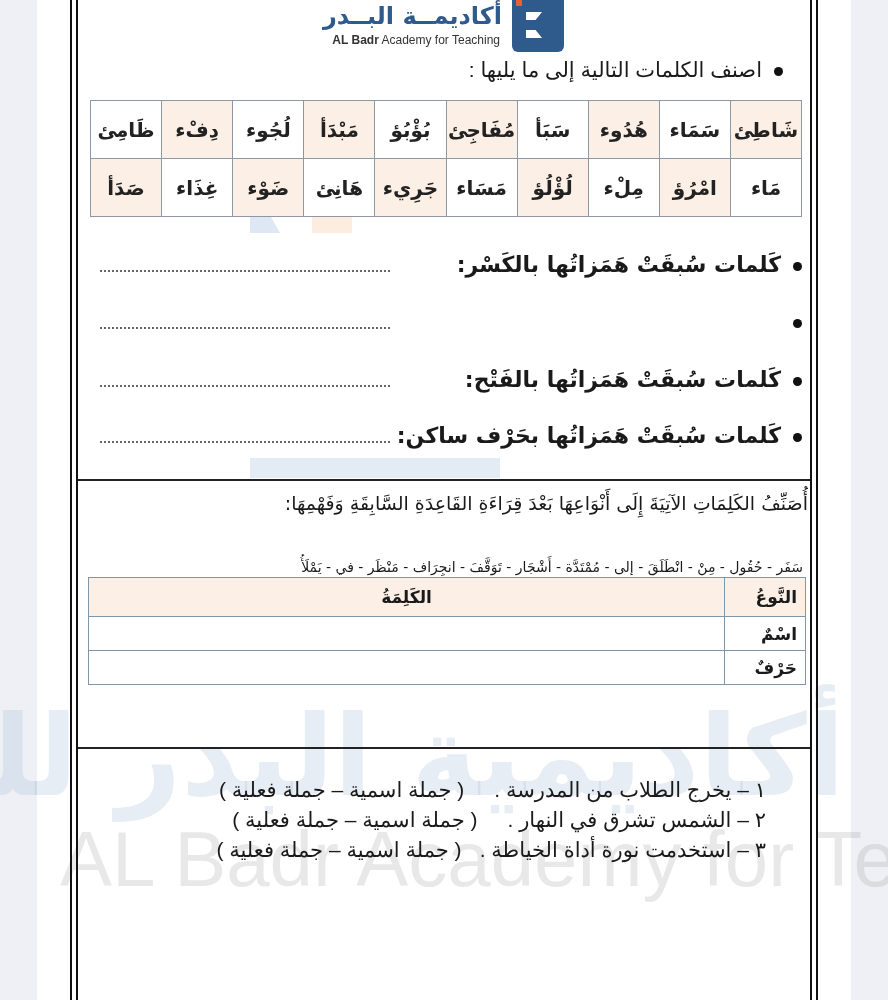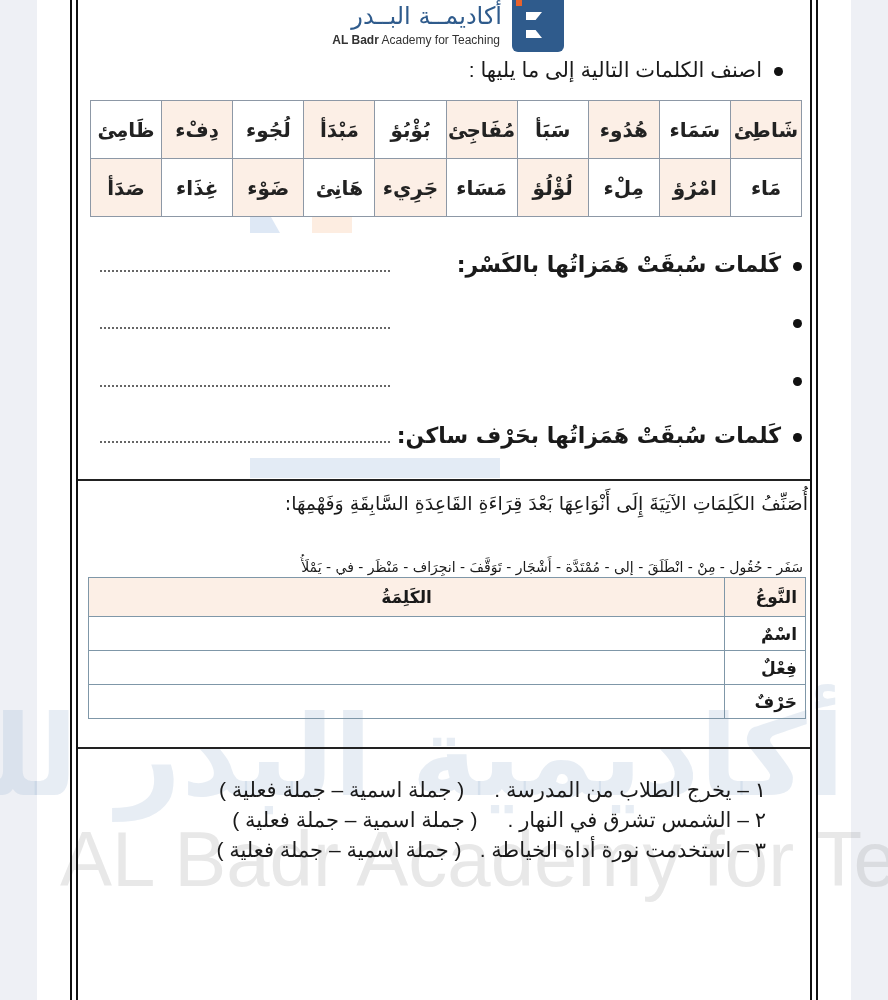--- a/index.html
+++ b/index.html
@@ -27,21 +27,21 @@
   .wm-en {
     left: 60px; top: 820px; width: 780px;
     font-family: "Liberation Sans", sans-serif;
     font-size: 78px; color: rgba(150,150,150,0.22); white-space: nowrap; line-height: 1;
   }
   .wm-shape { position: absolute; }
 
   
   .logo { position: absolute; left: 322px; top: 0; width: 245px; height: 52px; }
   .logo-ar {
-    position: absolute; right: 65px; top: 0px; font-size: 24px; font-weight: normal;
+    position: absolute; right: 65px; top: 0px; font-size: 24px; font-weight: bold;
     color: #2f5b8c; direction: rtl; white-space: nowrap; line-height: 32px;
   }
   .logo-en {
     position: absolute; right: 67px; top: 33px; font-family: "Liberation Sans", sans-serif;
     font-size: 12px; color: #333; white-space: nowrap;
   }
   .logo-en b { font-weight: bold; }
   .logo-mark {
     position: absolute; left: 190px; top: 0; width: 52px; height: 52px;
     background: #2f5b8c; border-radius: 0 0 6px 6px;
@@ -165,21 +165,21 @@
 <div class="q-lines">
   <div class="q-line" style="top:245px;">
     <div class="label"><span class="bullet"></span><span>كَلمات سُبقَتْ هَمَزاتُها بالكَسْر:</span></div>
     <div class="dots"></div>
   </div>
   <div class="q-line" style="top:302px;">
     <div class="label"><span class="bullet"></span></div>
     <div class="dots"></div>
   </div>
   <div class="q-line" style="top:360px;">
-    <div class="label"><span class="bullet"></span></div>
+    <div class="label"><span class="bullet"></span><span>كَلمات سُبقَتْ هَمَزاتُها بالفَتْح:</span></div>
     <div class="dots"></div>
   </div>
   <div class="q-line" style="top:416px;">
     <div class="label"><span class="bullet"></span><span>كَلمات سُبقَتْ هَمَزاتُها بحَرْف ساكن:</span></div>
     <div class="dots"></div>
   </div>
 </div>
 
 <div class="sec2-title">أُصَنِّفُ الكَلِمَاتِ الآتِيَةَ إِلَى أَنْوَاعِهَا بَعْدَ قِرَاءَةِ القَاعِدَةِ السَّابِقَةِ وَفَهْمِهَا:</div>
 <div class="sec2-words">سَفَر - حُقُول - مِنْ - انْطَلَقَ - إلى - مُمْتَدَّة - أَشْجَار - تَوَقَّفَ - انجِرَاف - مَنْظَر - في - يَمْلَأُ</div>
@@ -188,24 +188,20 @@
   <tbody>
       <tr class="head">
     <td class="type">النَّوعُ</td>
     <td class="word">الكَلِمَةُ</td>
   </tr>
   <tr class="body">
     <td class="type">اسْمٌ</td>
     <td class="word"></td>
   </tr>
   <tr class="body">
-    <td class="type">فِعْلٌ</td>
-    <td class="word"></td>
-  </tr>
-  <tr class="body">
     <td class="type">حَرْفٌ</td>
     <td class="word"></td>
   </tr>
 </tbody>
   </table>
 
 <div class="sec3">
   <div class="sec3-item"><span>١ – يخرج الطلاب من المدرسة .</span><span class="gap"></span><span>( جملة اسمية – جملة فعلية )</span></div>
   <div class="sec3-item"><span>٢ – الشمس تشرق في النهار .</span><span class="gap"></span><span>( جملة اسمية – جملة فعلية )</span></div>
   <div class="sec3-item"><span>٣ – استخدمت نورة أداة الخياطة .</span><span class="gap" style="width:18px"></span><span>( جملة اسمية – جملة فعلية )</span></div>

